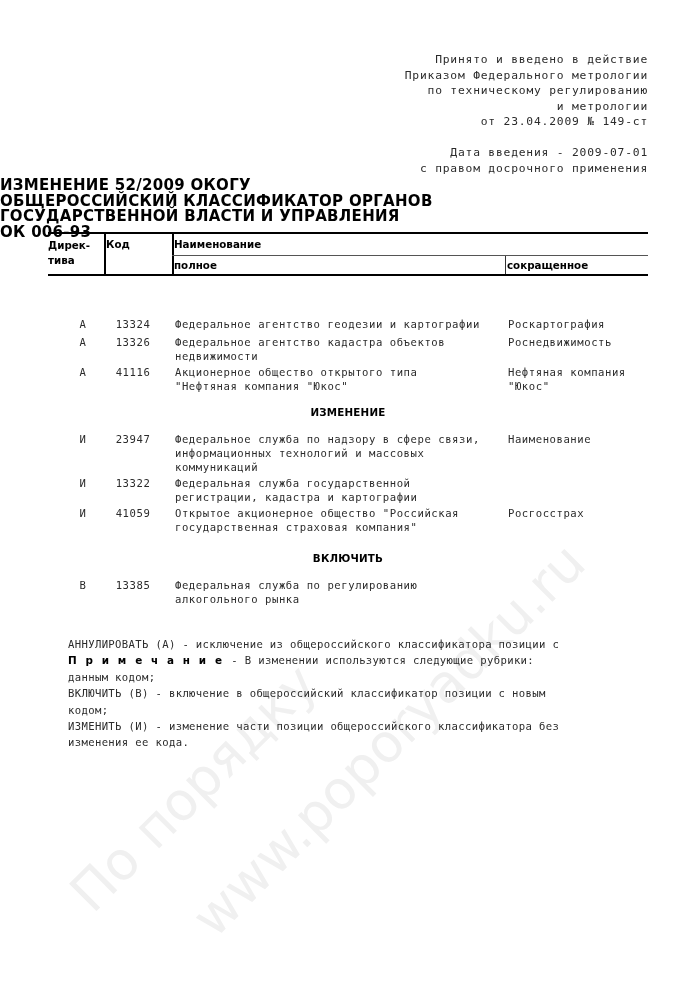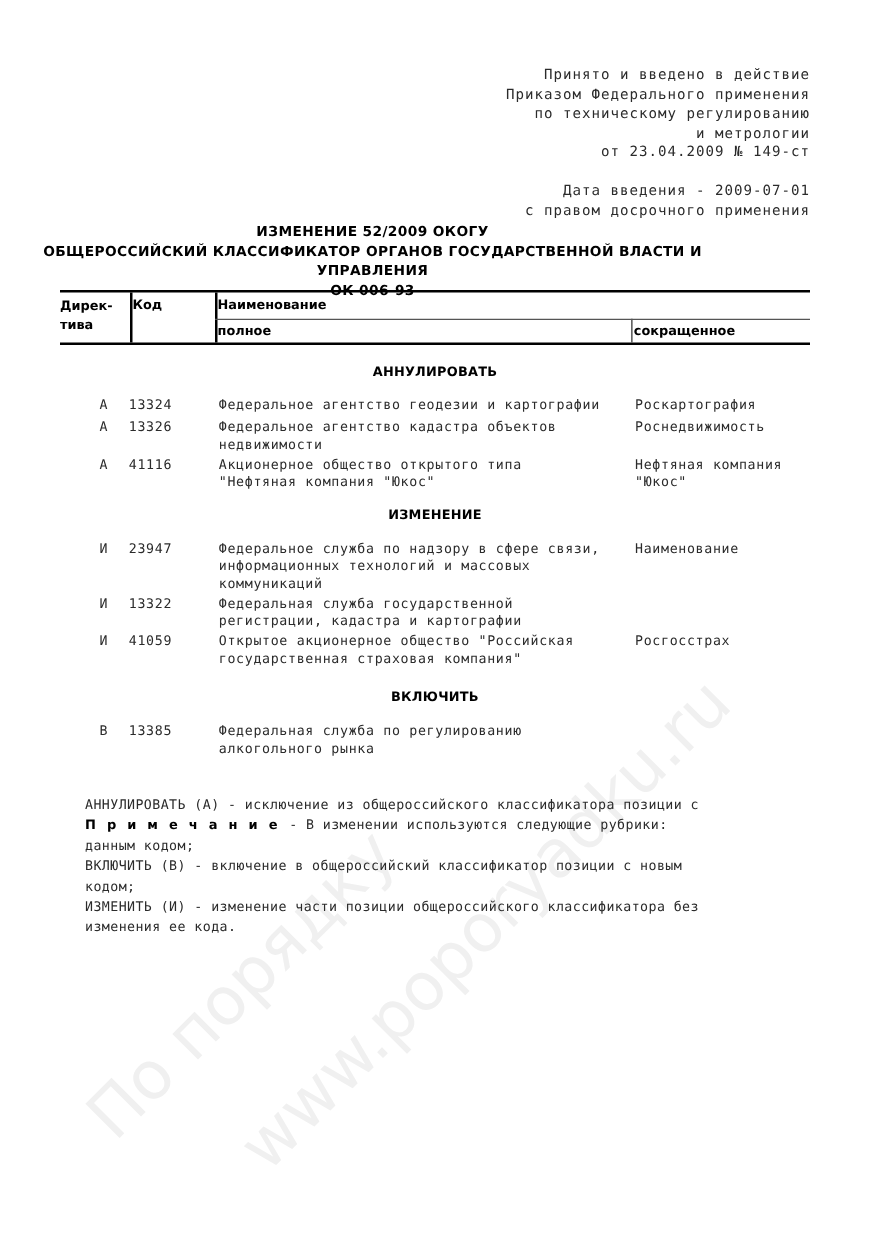--- a/index.html
+++ b/index.html
@@ -66,24 +66,23 @@
   }
   .header-block .gap {
     height: 15px;
   }
 
   .title-block {
     position: absolute;
     left: 0;
     top: 178px;
     width: 596px;
-    text-align: center;
     font-family: "DejaVu Sans", "Liberation Sans", sans-serif;
     font-weight: bold;
-    font-size: 11px;
+    font-size: 15px;
     line-height: 15.5px;
     letter-spacing: 0.3px;
     color: #000;
   }
 
   
   .tbl {
     position: absolute;
     left: 48px;
     top: 232px;
@@ -161,21 +160,21 @@
   .row .c-dir {
     position: absolute;
     left: 25px;
     width: 20px;
     text-align: center;
   }
   .row .c-code {
     position: absolute;
     left: 55px;
     width: 60px;
-    text-align: left;
+    text-align: center;
   }
   .row .c-full {
     position: absolute;
     left: 127px;
     width: 330px;
     white-space: pre-line;
   }
   .row .c-short {
     position: absolute;
     left: 460px;
@@ -207,21 +206,21 @@
 
 <div id="watermark">
   <div class="wm-line wm-a">По порядку</div>
   <div class="wm-line wm-b">www.poporyadku.ru</div>
 </div>
 
 <div id="page">
 
   <div class="header-block">
     <div>Принято и введено в действие</div>
-    <div>Приказом Федерального применения</div>
+    <div>Приказом Федерального метрологии</div>
     <div>по техническому регулированию</div>
     <div>и метрологии</div>
     <div>от 23.04.2009 № 149-ст</div>
     <div class="gap"></div>
     <div>Дата введения - 2009-07-01</div>
     <div>с правом досрочного применения</div>
   </div>
 
   <div class="title-block">
     <div>ИЗМЕНЕНИЕ 52/2009 ОКОГУ</div>
@@ -235,21 +234,20 @@
     <div class="vline v3"></div>
     <div class="hline"></div>
     <div class="th th-direktiva" style="white-space:pre-line;">Дирек-
 тива</div>
     <div class="th th-kod">Код</div>
     <div class="th th-naim">Наименование</div>
     <div class="th th-polnoe">полное</div>
     <div class="th th-sokr">сокращенное</div>
   </div>
 
-  <div class="section-title" style="top:292px;">АННУЛИРОВАТЬ</div>
 
   <div class="row" style="top:317px;">
     <span class="c-dir">А</span>
     <span class="c-code">13324</span>
     <span class="c-full">Федеральное агентство геодезии и картографии</span>
     <span class="c-short">Роскартография</span>
   </div>
 
   <div class="row" style="top:335px;">
     <span class="c-dir">А</span>

